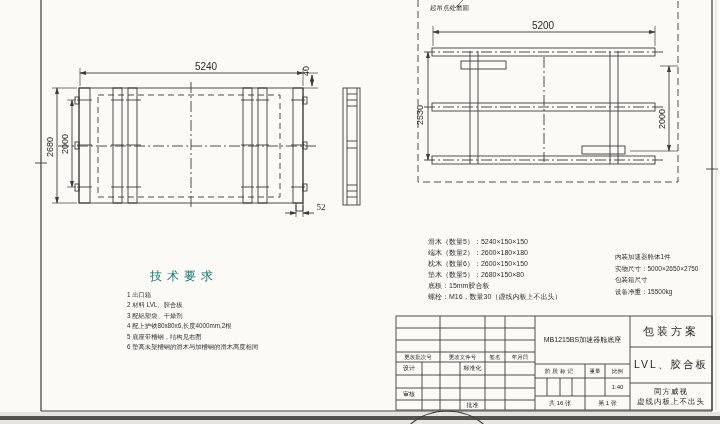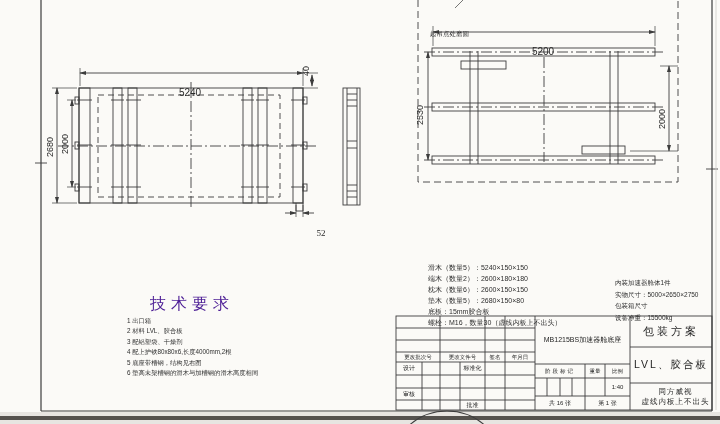--- a/index.html
+++ b/index.html
@@ -3,30 +3,30 @@
 <meta charset="utf-8">
 <style>
   html,body{margin:0;padding:0;}
   body{
     width:720px;height:424px;overflow:hidden;position:relative;
     background:#fbfaf7;
     font-family:"Liberation Sans","DejaVu Sans",sans-serif;
   }
   .stage{position:absolute;left:0;top:0;width:720px;height:424px;}
   svg{position:absolute;left:0;top:0;}
-  .t{position:absolute;color:#2a2a2a;white-space:nowrap;margin-top:26px;}
+  .t{position:absolute;color:#2a2a2a;white-space:nowrap;}
   .dim{font-size:10px;text-align:center;}
   .vdim{
     position:absolute;width:30px;height:10px;display:flex;align-items:center;justify-content:center;
     color:#2a2a2a;font-size:9px;transform:rotate(-90deg);white-space:nowrap;
   }
   .small-note{font-size:6.5px;line-height:11.6px;color:#2f2f2f;}
   .parts{font-size:7px;line-height:11px;color:#2f2f2f;}
   .tech{font-size:6.3px;line-height:10.4px;color:#2f2f2f;}
-  .tech-title{font-size:16px;letter-spacing:5px;color:#4c1d95;}
+  .tech-title{font-size:12px;letter-spacing:5px;color:#0f766e;}
   .cell{
     position:absolute;display:flex;align-items:center;justify-content:center;
     color:#262626;text-align:center;white-space:nowrap;
   }
   .f55{font-size:5.5px;} .f6{font-size:6px;} .f7{font-size:7px;}
   .f11{font-size:11px;letter-spacing:3px;} .f105{font-size:10.5px;letter-spacing:2px;}
   .company{flex-direction:column;font-size:7.5px;line-height:9.5px;letter-spacing:1px;}
   .liftnote{font-size:6.5px;color:#2f2f2f;}
 </style>
 </head>
@@ -138,21 +138,21 @@
 
     <path d="M535,316 V410 M630,316 V410"></path>
     <path d="M535,364 H630 M535,378 H630 M535,396 H630"></path>
     <path d="M585,364 V410 M605,364 V396"></path>
     <path d="M547,378 V396 M560,378 V396 M572,378 V396"></path>
 
     <path d="M630,347 H712 M630,383 H712"></path>
   </g>
 </svg>
 
-  <div class="t dim" style="left:168px;top:61px;width:44px;">5240</div>
+  <div class="t dim" style="left:184px;top:61px;width:44px;">5240</div>
   <div class="vdim" style="left:291px;top:66px;">40</div>
   <div class="vdim" style="left:35px;top:142px;">2680</div>
   <div class="vdim" style="left:50px;top:139px;">2000</div>
   <div class="t dim" style="left:311px;top:202px;width:20px;font-size:9px;font-family:Liberation Serif, serif;">52</div>
 
   <div class="t liftnote" style="left:430px;top:4px;">起吊点处磨圆</div>
   <div class="t dim" style="left:521px;top:20px;width:44px;">5200</div>
   <div class="vdim" style="left:405px;top:110px;">2530</div>
   <div class="vdim" style="left:647px;top:114px;">2000</div>
 
@@ -196,18 +196,18 @@
 
   <div class="cell f55" style="left:535px;top:364px;width:50px;height:14px;letter-spacing:2px;">阶段标记</div>
   <div class="cell f55" style="left:585px;top:364px;width:20px;height:14px;">重量</div>
   <div class="cell f55" style="left:605px;top:364px;width:25px;height:14px;">比例</div>
   <div class="cell f6" style="left:605px;top:378px;width:25px;height:18px;">1:40</div>
   <div class="cell f6" style="left:535px;top:396px;width:50px;height:14px;">共 16 张</div>
   <div class="cell f6" style="left:585px;top:396px;width:45px;height:14px;">第 1 张</div>
 
   <div class="cell f11" style="left:630px;top:316px;width:82px;height:31px;border-radius:9px;">包装方案</div>
   <div class="cell f105" style="left:630px;top:347px;width:82px;height:36px;">LVL、胶合板</div>
-  <div class="cell company" style="left:630px;top:383px;width:91px;height:27px;">
+  <div class="cell company" style="left:630px;top:383px;width:82px;height:27px;">
     <div>同方威视</div>
     <div>虚线内板上不出头</div>
   </div>
 
 </div>
 
 </body></html>

